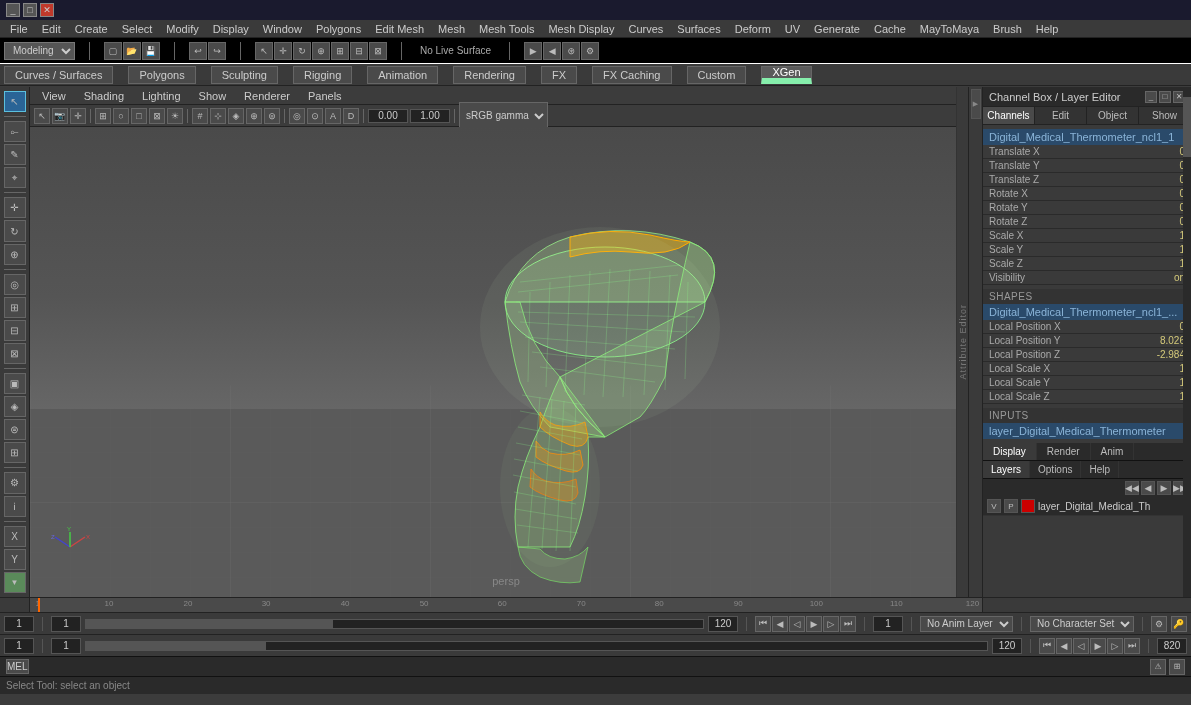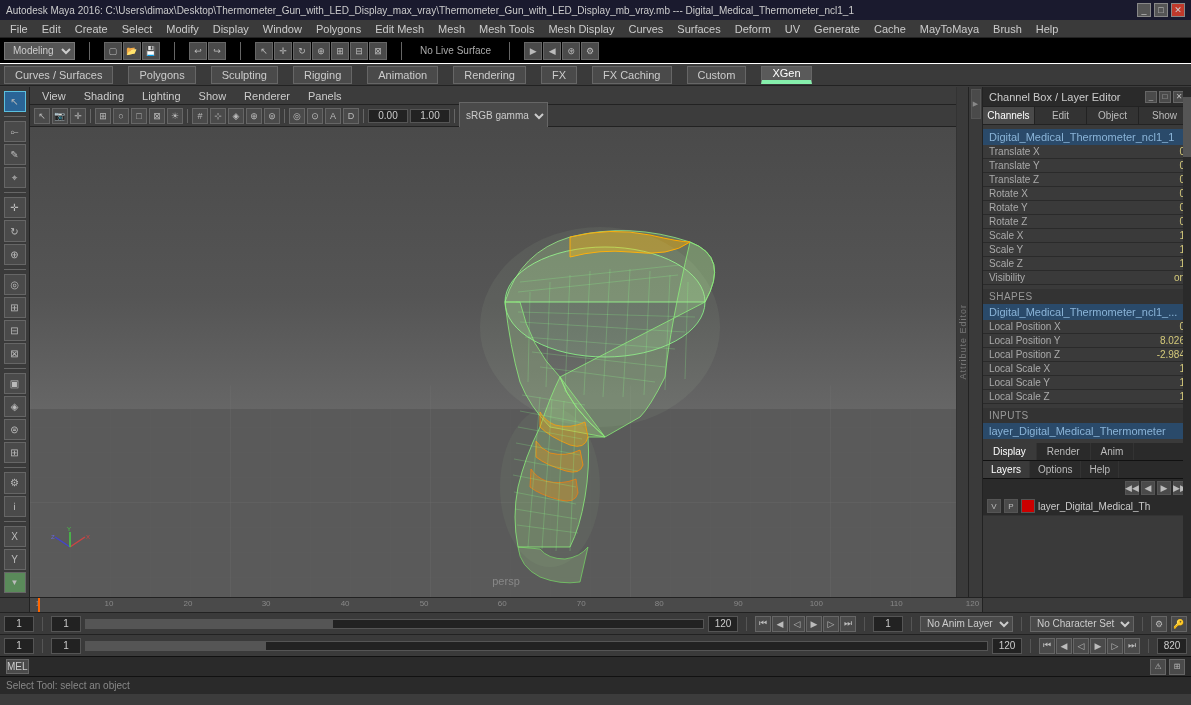--- a/index.html
+++ b/index.html
@@ -97,21 +97,21 @@
     .module-tab {
       padding: 2px 10px;
       background: #4a4a4a;
       border: 1px solid #666;
       color: #ccc;
       font-size: 11px;
       cursor: pointer;
       height: 18px;
       display: flex; align-items: center;
     }
-    .module-tab.active { background: #5c5c5c; color: #ffffff; border-bottom: 4px solid #86efac; }
+    .module-tab.active { background: #5c5c5c; color: #ffffff; border-bottom: 6px solid #86efac; }
     .module-tab.xgen { background: #5a5a5a; color: #fff; }
 
     
     #left-toolbar {
       position: absolute;
       left: 0; top: 87px;
       width: 30px;
       height: 510px;
       background: #3a3a3a;
       border-right: 1px solid #222;
@@ -577,21 +577,20 @@
       position: absolute;
       bottom: 30px;
       left: 20px;
       width: 40px; height: 40px;
     }
   </style>
 </head>
 <body>
 
 <div id="title-bar">
-  <span class="title-text">Autodesk Maya 2016: C:\Users\dimax\Desktop\Thermometer_Gun_with_LED_Display_max_vray\Thermometer_Gun_with_LED_Display_mb_vray.mb  ---  Digital_Medical_Thermometer_ncl1_1</span>
   <div class="window-controls">
     <div class="win-btn">_</div>
     <div class="win-btn">□</div>
     <div class="win-btn close">✕</div>
   </div>
 </div>
 
 <div id="menu-bar">
   <span class="menu-item">File</span>
   <span class="menu-item">Edit</span>

